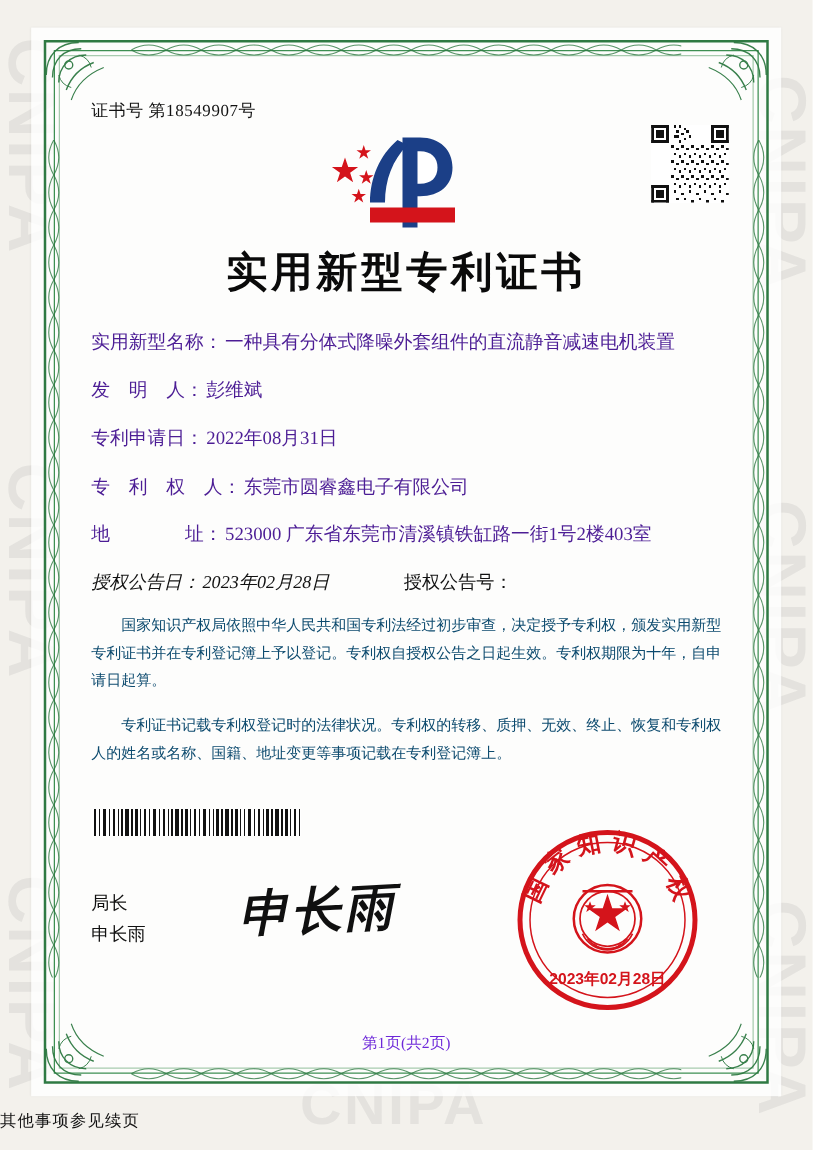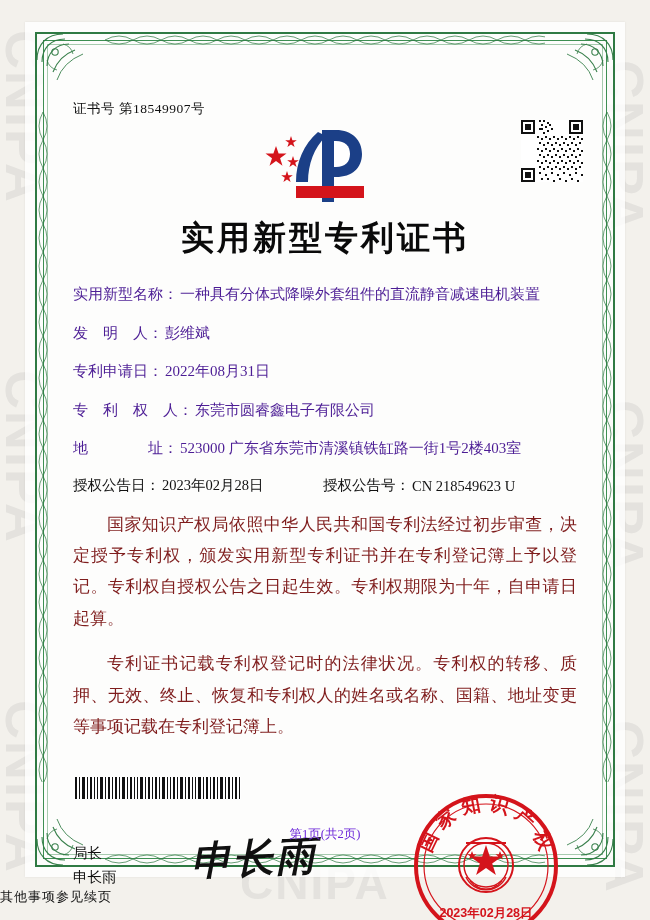--- a/index.html
+++ b/index.html
@@ -78,21 +78,20 @@
     position: absolute;
     opacity: 0.8;
   }
 
   .content {
     position: absolute;
     left: 48px;
     top: 58px;
     right: 48px;
     bottom: 40px;
-    margin-top: 20px;
   }
 
   .cert-no {
     font-size: 13.5px;
     color: #111;
     letter-spacing: 0.5px;
     margin-bottom: 2px;
   }
 
   .logo-row {
@@ -141,27 +140,27 @@
     flex: 1 1 auto;
     padding-left: 2px;
   }
   .field-inline {
     display: flex;
     align-items: baseline;
     font-size: 14.5px;
     color: #111;
     margin-bottom: 14px;
   }
-  .f-left { flex: 0 0 250px; display: flex; }
+  .f-left { flex: 0 0 250px; display: flex; font-style: italic; }
   .f-right { flex: 1 1 auto; display: flex; align-items: flex-end; }
 
   .para {
-    font-size: 17px;
+    font-size: 12px;
     line-height: 1.85;
-    color: #7f1d1d;
+    color: #0c4a6e;
     text-indent: 2em;
     margin-top: 14px;
     text-align: justify;
   }
 
   .barcode-row {
     position: relative;
     margin-top: 34px;
     height: 26px;
   }
@@ -510,21 +509,20 @@
       <span class="f-value">523000 广东省东莞市清溪镇铁缸路一街1号2楼403室</span>
     </div>
 
     <div class="field-inline">
       <span class="f-left">
         <span class="f-label">授权公告日：</span>
         <span class="f-value">2023年02月28日</span>
       </span>
       <span class="f-right">
         <span class="f-label">授权公告号：</span>
-        <span class="f-value">CN 218549623 U</span>
       </span>
     </div>
 
     <div class="para">国家知识产权局依照中华人民共和国专利法经过初步审查，决定授予专利权，颁发实用新型专利证书并在专利登记簿上予以登记。专利权自授权公告之日起生效。专利权期限为十年，自申请日起算。</div>
     <div class="para">专利证书记载专利权登记时的法律状况。专利权的转移、质押、无效、终止、恢复和专利权人的姓名或名称、国籍、地址变更等事项记载在专利登记簿上。</div>
 
     <div class="barcode-row">
       <div class="barcode">
         <svg width="168" height="22" viewBox="0 0 168 22" shape-rendering="crispEdges">
           <rect width="168" height="22" fill="#ffffff"></rect>

